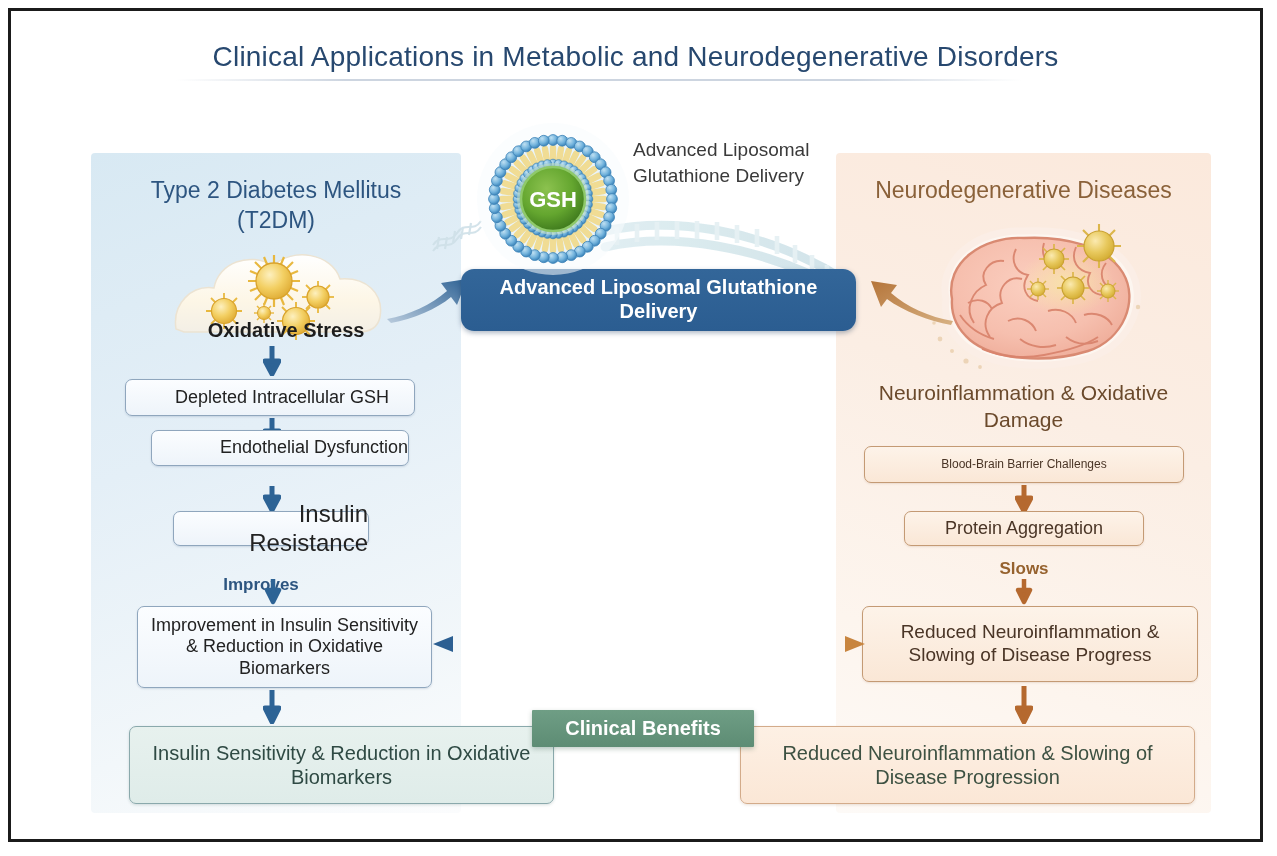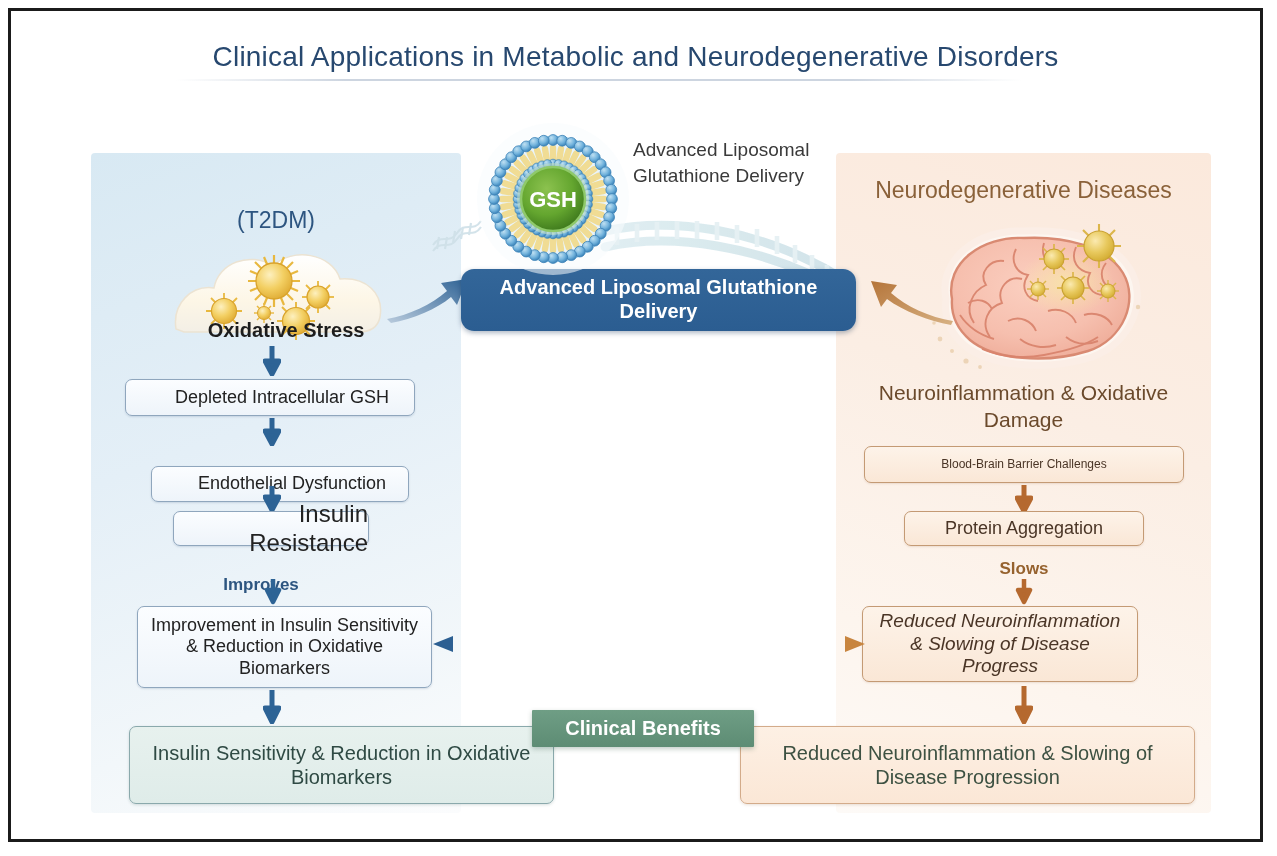--- a/index.html
+++ b/index.html
@@ -117,21 +117,21 @@
 <body>
 
 <div id="frame">
 <div id="canvas">
 
   <div class="title">Clinical Applications in Metabolic and Neurodegenerative Disorders</div>
   <div class="title-rule"></div>
 
   <div class="panel panel-left">
     <div class="panel-head ph-left">
-      <br>
+      <span>Type 2 Diabetes Mellitus</span><br>
       <span>(T2DM)</span>
     </div>
   </div>
 
   <div class="cloudwrap">
     <svg width="245" height="110" viewBox="0 0 245 110">
       <defs>
         <radialGradient id="sunG" cx="38%" cy="33%" r="70%">
           <stop offset="0%" stop-color="#fdf0bf"></stop>
               <stop offset="55%" stop-color="#f3cf62"></stop>
@@ -212,21 +212,21 @@
   <div class="box box-blue" style="left:114px;top:368px;width:290px;height:37px;font-size:18px;">
     <span>Depleted Intracellular GSH</span>
   </div>
 
   <div class="varr" style="left:252px;top:407px;">
     <svg width="18" height="28">
           <path d="M9,0 L9,15 M2,13 L9,26 L16,13 Z" stroke="#2d6395" stroke-width="5" fill="#2d6395" stroke-linejoin="round"></path>
         </svg>
   </div>
 
-  <div class="box box-blue" style="left:140px;top:455px;width:258px;height:36px;font-size:18px;">
+  <div class="box box-blue" style="left:140px;top:419px;width:258px;height:36px;font-size:18px;justify-content:flex-end;">
     <span>Endothelial Dysfunction</span>
   </div>
 
   <div class="varr" style="left:252px;top:475px;">
     <svg width="18" height="26">
           <path d="M9,0 L9,13 M2,11 L9,24 L16,11 Z" stroke="#2d6395" stroke-width="5" fill="#2d6395" stroke-linejoin="round"></path>
         </svg>
   </div>
 
   <div class="box box-blue" style="left:162px;top:500px;width:196px;height:35px;font-size:24px;text-align:right;">
@@ -379,21 +379,21 @@
   </div>
 
   <div class="lbl lbl-orange" style="left:940px;top:548px;width:146px;">Slows</div>
 
   <div class="varr" style="left:1004px;top:568px;">
     <svg width="18" height="26">
           <path d="M9,0 L9,12 M3,11 L9,23 L15,11 Z" stroke="#b5692f" stroke-width="4.5" fill="#b5692f" stroke-linejoin="round"></path>
         </svg>
   </div>
 
-  <div class="box box-orange" style="left:851px;top:595px;width:276px;height:76px;font-size:19px;padding:0 10px;font-style:italic;">
+  <div class="box box-orange" style="left:851px;top:595px;width:336px;height:76px;font-size:19px;padding:0 10px;">
     <span>Reduced Neuroinflammation &amp; Slowing of Disease Progress</span>
   </div>
 
   <div class="varr" style="left:1004px;top:675px;">
     <svg width="18" height="38">
           <path d="M9,0 L9,24 M2,22 L9,36 L16,22 Z" stroke="#b5692f" stroke-width="5" fill="#b5692f" stroke-linejoin="round"></path>
         </svg>
   </div>
 
   <div class="box box-green-r" style="left:729px;top:715px;width:455px;height:78px;font-size:20px;padding:0 12px;">

